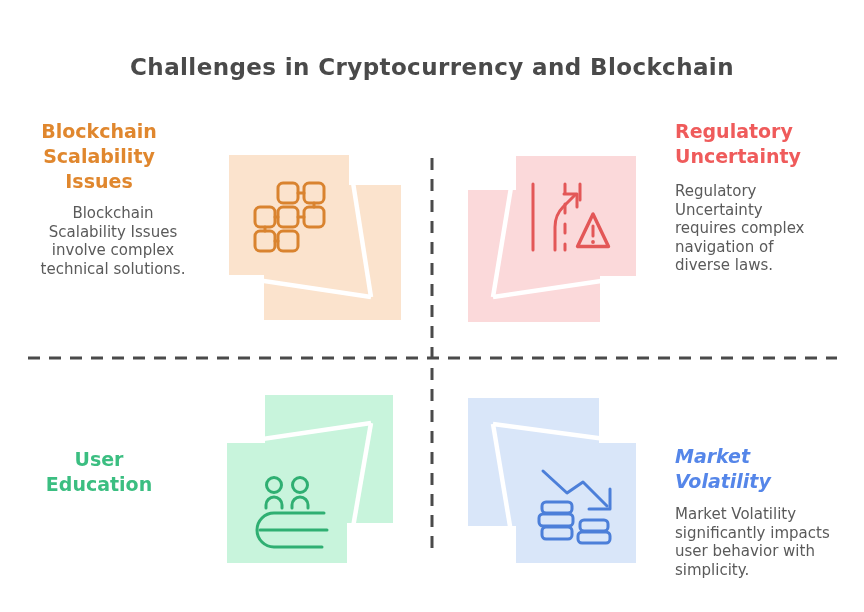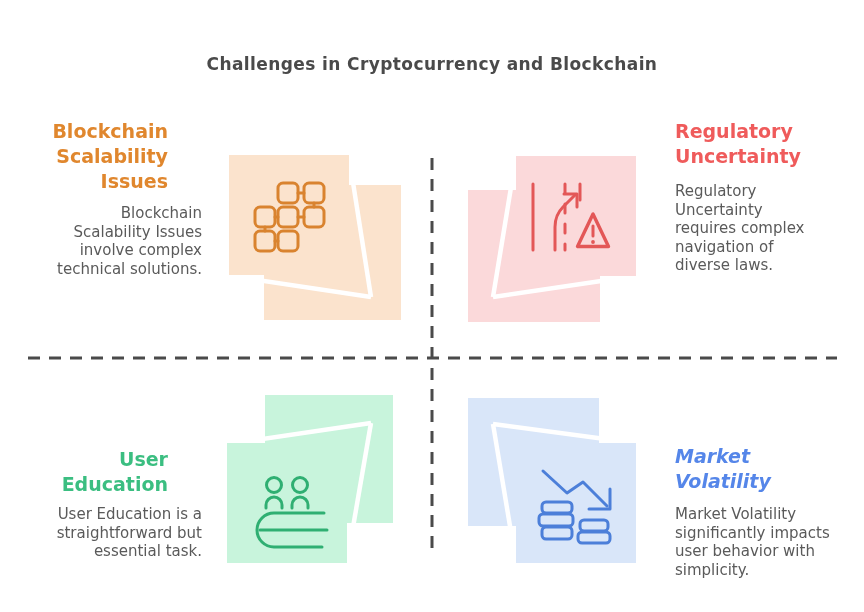--- a/index.html
+++ b/index.html
@@ -6,35 +6,35 @@
   .canvas{
     position:relative;
     width:864px;height:612px;
     background:#ffffff;
     font-family:"DejaVu Sans", sans-serif;
     overflow:hidden;
   }
   .title{
     position:absolute;left:0;top:54px;width:864px;
     text-align:center;
-    font-size:17px;font-weight:bold;letter-spacing:.4px;
+    font-size:23px;font-weight:bold;letter-spacing:.4px;
     color:#4a4a4a;
   }
   .icons-layer{position:absolute;left:0;top:0;}
   .q-heading{
     position:absolute;
     font-size:19px;font-weight:bold;line-height:25px;
     white-space:pre-line;
   }
   .q-body{
     position:absolute;
     font-size:15px;line-height:18.5px;color:#5a5a5a;
     white-space:pre-line;
   }
-  .align-r{text-align:right;}
+  .align-r{text-align:center;}
   .h-orange{color:#E0872E;}
   .h-red{color:#EF5B5B;}
   .h-green{color:#3BBE81;}
   .h-blue{color:#5586E9;}
   .tl-h{left:30px;top:119px;width:138px;}
   .tl-b{left:24px;top:204px;width:178px;}
   .tr-h{left:675px;top:119px;width:170px;}
   .tr-b{left:675px;top:182px;width:165px;}
   .bl-h{left:30px;top:447px;width:138px;}
   .bl-b{left:24px;top:505px;width:178px;}
@@ -130,23 +130,20 @@
   <div class="q-heading h-red tr-h">Regulatory
 Uncertainty</div>
   <div class="q-body tr-b">Regulatory
 Uncertainty
 requires complex
 navigation of
 diverse laws.</div>
 
   <div class="q-heading h-green align-r bl-h">User
 Education</div>
-  <div class="q-body align-r bl-b">User Education is a
-straightforward but
-essential task.</div>
 
   <div class="q-heading h-blue br-h">Market
 Volatility</div>
   <div class="q-body br-b">Market Volatility
 significantly impacts
 user behavior with
 simplicity.</div>
 
 </div>
 

